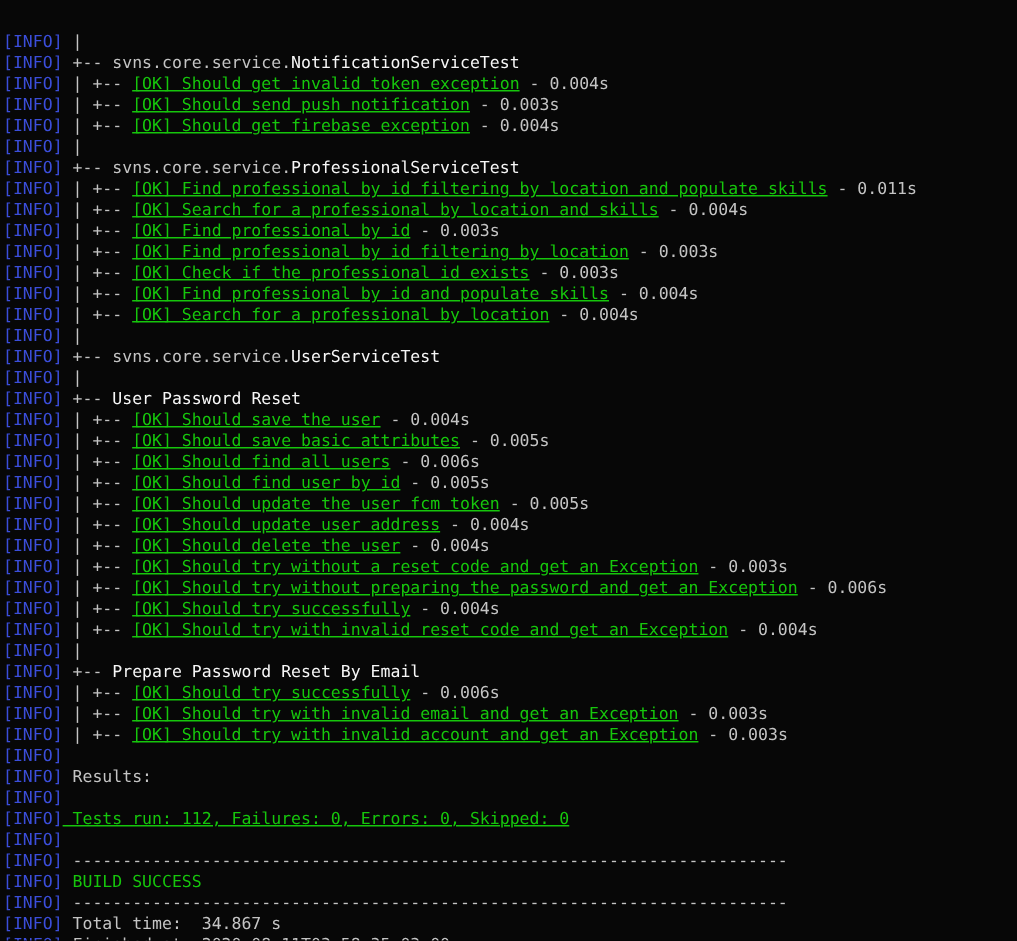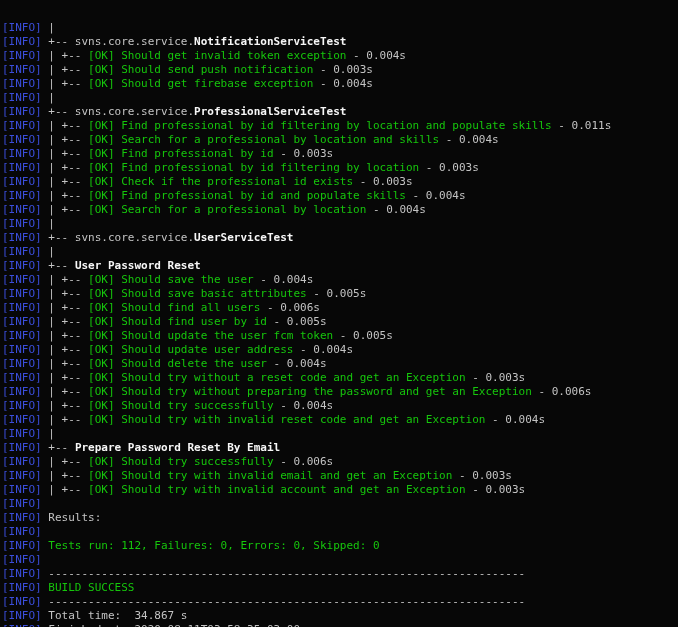--- a/index.html
+++ b/index.html
@@ -13,22 +13,22 @@
   .terminal{
     width:678px;height:627px;overflow:hidden;box-sizing:border-box;
     font-family:"DejaVu Sans Mono","Liberation Mono",monospace;
     font-size:11px;line-height:14px;white-space:pre;
     padding-left:2px;
   }
   .terminal-inner{margin-top:-7px;}
   .line{height:14px;}
   .seg-b{color:var(--blue);}
   .seg-d{color:var(--dim);}
-  .seg-w{color:var(--white);font-weight:bold;}
-  .seg-g{color:var(--green);}
+  .seg-w{color:var(--white);font-weight:normal;}
+  .seg-g{color:var(--green);text-decoration:underline;}
   .seg-G{color:var(--green);font-weight:normal;}
 </style>
 </head>
 <body>
 
 <div class="terminal">
   <div class="terminal-inner"><div class="line"><span class="seg-b">[INFO]</span><span class="seg-d"> |</span></div><div class="line"><span class="seg-b">[INFO]</span><span class="seg-d"> +-- svns.core.service.</span><span class="seg-w">NotificationServiceTest</span></div><div class="line"><span class="seg-b">[INFO]</span><span class="seg-d"> | +-- </span><span class="seg-g">[OK] Should get invalid token exception</span><span class="seg-d"> - 0.004s</span></div><div class="line"><span class="seg-b">[INFO]</span><span class="seg-d"> | +-- </span><span class="seg-g">[OK] Should send push notification</span><span class="seg-d"> - 0.003s</span></div><div class="line"><span class="seg-b">[INFO]</span><span class="seg-d"> | +-- </span><span class="seg-g">[OK] Should get firebase exception</span><span class="seg-d"> - 0.004s</span></div><div class="line"><span class="seg-b">[INFO]</span><span class="seg-d"> |</span></div><div class="line"><span class="seg-b">[INFO]</span><span class="seg-d"> +-- svns.core.service.</span><span class="seg-w">ProfessionalServiceTest</span></div><div class="line"><span class="seg-b">[INFO]</span><span class="seg-d"> | +-- </span><span class="seg-g">[OK] Find professional by id filtering by location and populate skills</span><span class="seg-d"> - 0.011s</span></div><div class="line"><span class="seg-b">[INFO]</span><span class="seg-d"> | +-- </span><span class="seg-g">[OK] Search for a professional by location and skills</span><span class="seg-d"> - 0.004s</span></div><div class="line"><span class="seg-b">[INFO]</span><span class="seg-d"> | +-- </span><span class="seg-g">[OK] Find professional by id</span><span class="seg-d"> - 0.003s</span></div><div class="line"><span class="seg-b">[INFO]</span><span class="seg-d"> | +-- </span><span class="seg-g">[OK] Find professional by id filtering by location</span><span class="seg-d"> - 0.003s</span></div><div class="line"><span class="seg-b">[INFO]</span><span class="seg-d"> | +-- </span><span class="seg-g">[OK] Check if the professional id exists</span><span class="seg-d"> - 0.003s</span></div><div class="line"><span class="seg-b">[INFO]</span><span class="seg-d"> | +-- </span><span class="seg-g">[OK] Find professional by id and populate skills</span><span class="seg-d"> - 0.004s</span></div><div class="line"><span class="seg-b">[INFO]</span><span class="seg-d"> | +-- </span><span class="seg-g">[OK] Search for a professional by location</span><span class="seg-d"> - 0.004s</span></div><div class="line"><span class="seg-b">[INFO]</span><span class="seg-d"> |</span></div><div class="line"><span class="seg-b">[INFO]</span><span class="seg-d"> +-- svns.core.service.</span><span class="seg-w">UserServiceTest</span></div><div class="line"><span class="seg-b">[INFO]</span><span class="seg-d"> |</span></div><div class="line"><span class="seg-b">[INFO]</span><span class="seg-d"> +-- </span><span class="seg-w">User Password Reset</span></div><div class="line"><span class="seg-b">[INFO]</span><span class="seg-d"> | +-- </span><span class="seg-g">[OK] Should save the user</span><span class="seg-d"> - 0.004s</span></div><div class="line"><span class="seg-b">[INFO]</span><span class="seg-d"> | +-- </span><span class="seg-g">[OK] Should save basic attributes</span><span class="seg-d"> - 0.005s</span></div><div class="line"><span class="seg-b">[INFO]</span><span class="seg-d"> | +-- </span><span class="seg-g">[OK] Should find all users</span><span class="seg-d"> - 0.006s</span></div><div class="line"><span class="seg-b">[INFO]</span><span class="seg-d"> | +-- </span><span class="seg-g">[OK] Should find user by id</span><span class="seg-d"> - 0.005s</span></div><div class="line"><span class="seg-b">[INFO]</span><span class="seg-d"> | +-- </span><span class="seg-g">[OK] Should update the user fcm token</span><span class="seg-d"> - 0.005s</span></div><div class="line"><span class="seg-b">[INFO]</span><span class="seg-d"> | +-- </span><span class="seg-g">[OK] Should update user address</span><span class="seg-d"> - 0.004s</span></div><div class="line"><span class="seg-b">[INFO]</span><span class="seg-d"> | +-- </span><span class="seg-g">[OK] Should delete the user</span><span class="seg-d"> - 0.004s</span></div><div class="line"><span class="seg-b">[INFO]</span><span class="seg-d"> | +-- </span><span class="seg-g">[OK] Should try without a reset code and get an Exception</span><span class="seg-d"> - 0.003s</span></div><div class="line"><span class="seg-b">[INFO]</span><span class="seg-d"> | +-- </span><span class="seg-g">[OK] Should try without preparing the password and get an Exception</span><span class="seg-d"> - 0.006s</span></div><div class="line"><span class="seg-b">[INFO]</span><span class="seg-d"> | +-- </span><span class="seg-g">[OK] Should try successfully</span><span class="seg-d"> - 0.004s</span></div><div class="line"><span class="seg-b">[INFO]</span><span class="seg-d"> | +-- </span><span class="seg-g">[OK] Should try with invalid reset code and get an Exception</span><span class="seg-d"> - 0.004s</span></div><div class="line"><span class="seg-b">[INFO]</span><span class="seg-d"> |</span></div><div class="line"><span class="seg-b">[INFO]</span><span class="seg-d"> +-- </span><span class="seg-w">Prepare Password Reset By Email</span></div><div class="line"><span class="seg-b">[INFO]</span><span class="seg-d"> | +-- </span><span class="seg-g">[OK] Should try successfully</span><span class="seg-d"> - 0.006s</span></div><div class="line"><span class="seg-b">[INFO]</span><span class="seg-d"> | +-- </span><span class="seg-g">[OK] Should try with invalid email and get an Exception</span><span class="seg-d"> - 0.003s</span></div><div class="line"><span class="seg-b">[INFO]</span><span class="seg-d"> | +-- </span><span class="seg-g">[OK] Should try with invalid account and get an Exception</span><span class="seg-d"> - 0.003s</span></div><div class="line"><span class="seg-b">[INFO]</span></div><div class="line"><span class="seg-b">[INFO]</span><span class="seg-d"> Results:</span></div><div class="line"><span class="seg-b">[INFO]</span></div><div class="line"><span class="seg-b">[INFO]</span><span class="seg-g"> Tests run: 112, Failures: 0, Errors: 0, Skipped: 0</span></div><div class="line"><span class="seg-b">[INFO]</span></div><div class="line"><span class="seg-b">[INFO]</span><span class="seg-d"> ------------------------------------------------------------------------</span></div><div class="line"><span class="seg-b">[INFO]</span><span class="seg-G"> BUILD SUCCESS</span></div><div class="line"><span class="seg-b">[INFO]</span><span class="seg-d"> ------------------------------------------------------------------------</span></div><div class="line"><span class="seg-b">[INFO]</span><span class="seg-d"> Total time:  34.867 s</span></div><div class="line"><span class="seg-b">[INFO]</span><span class="seg-d"> Finished at: 2020-08-11T03:58:35-03:00</span></div></div>
 </div>
 
 </body></html>

